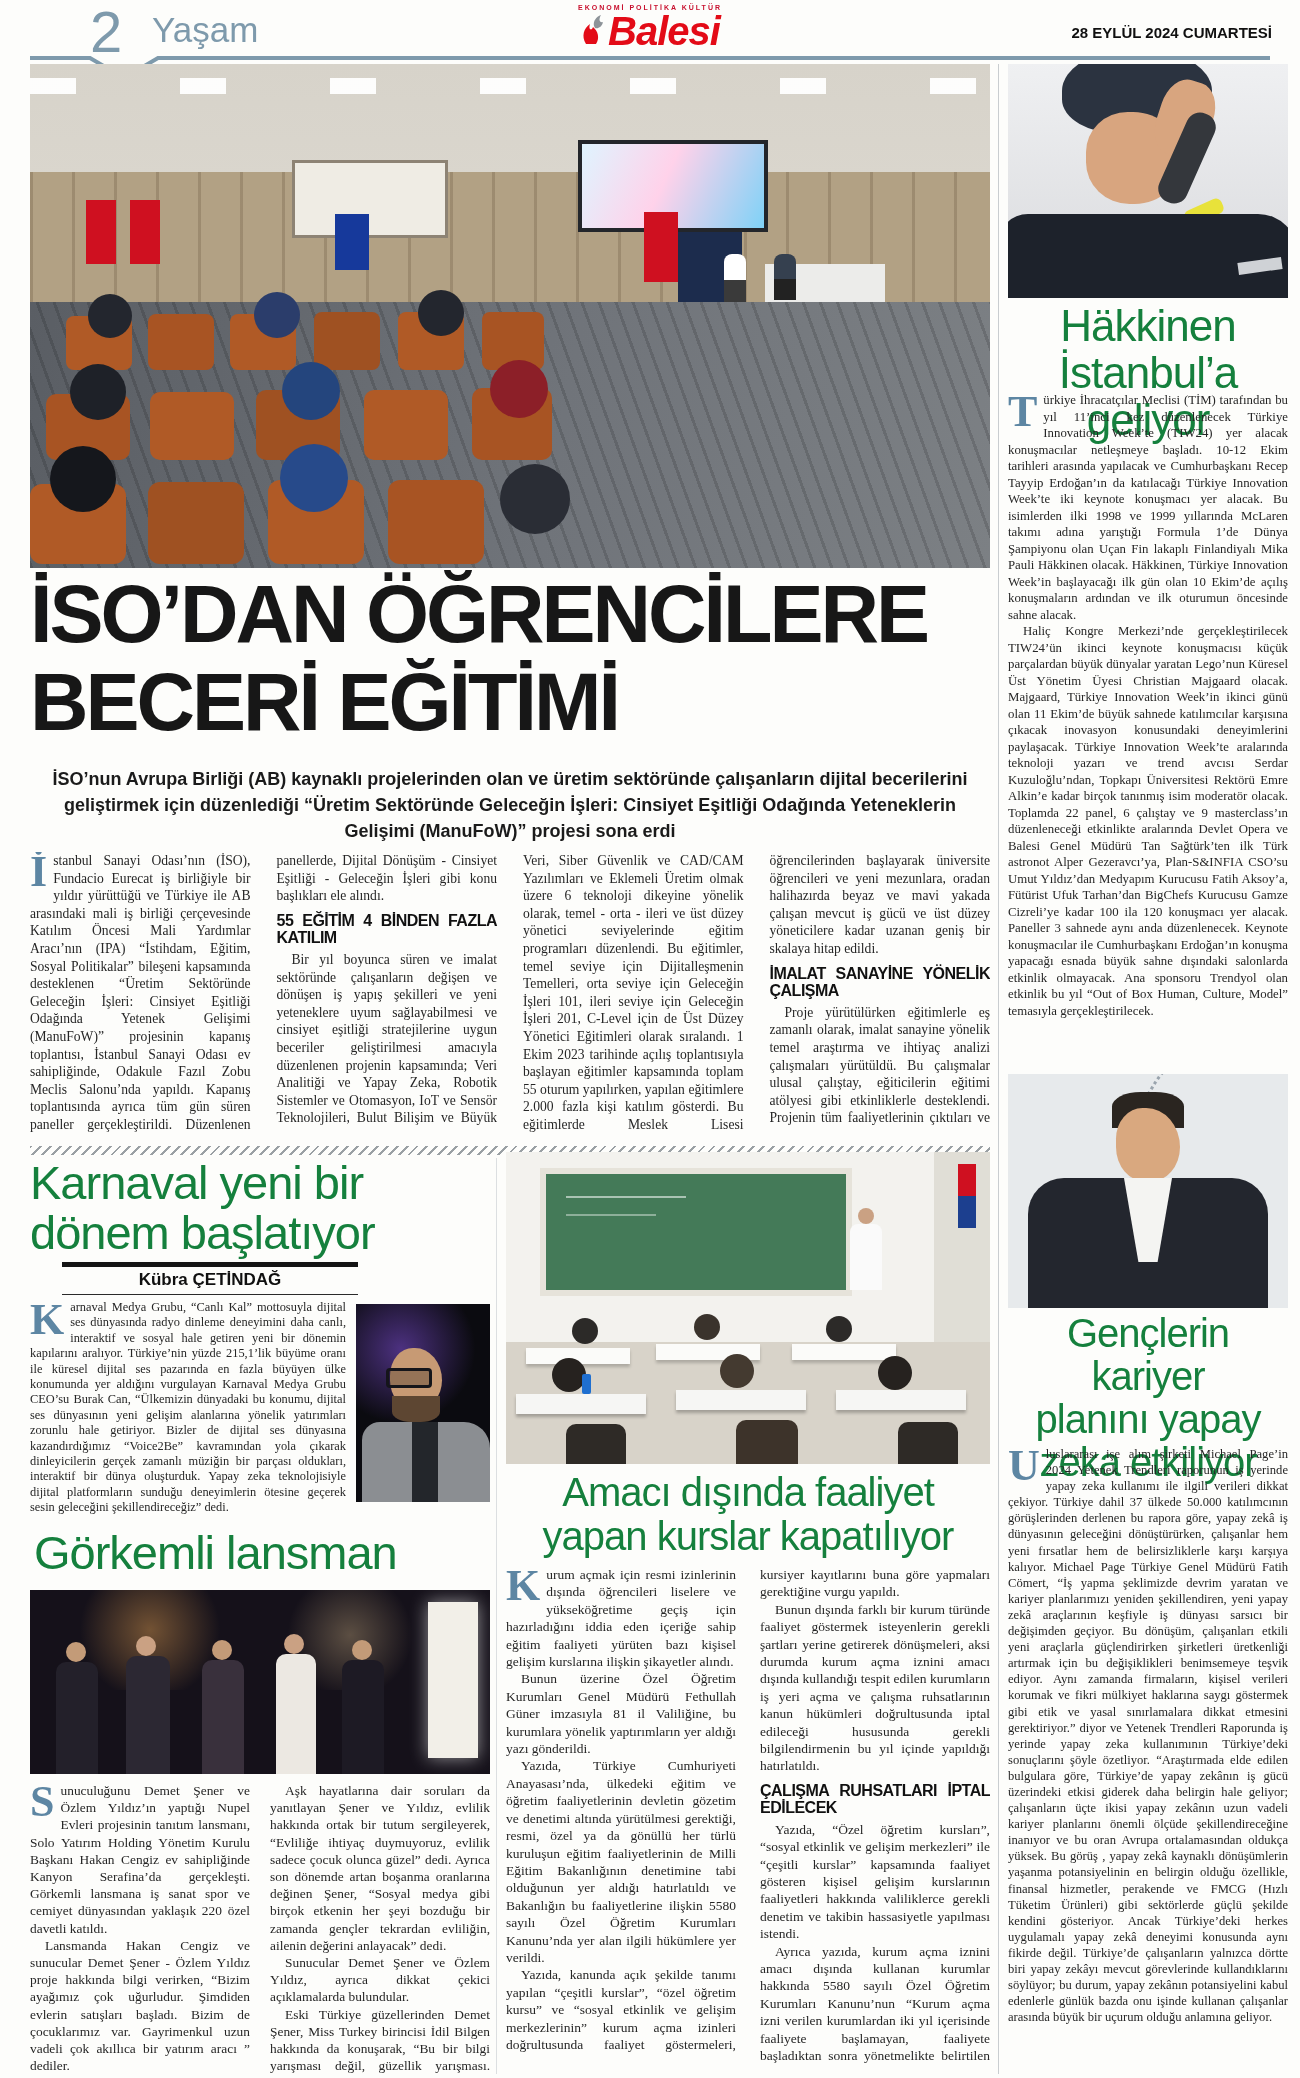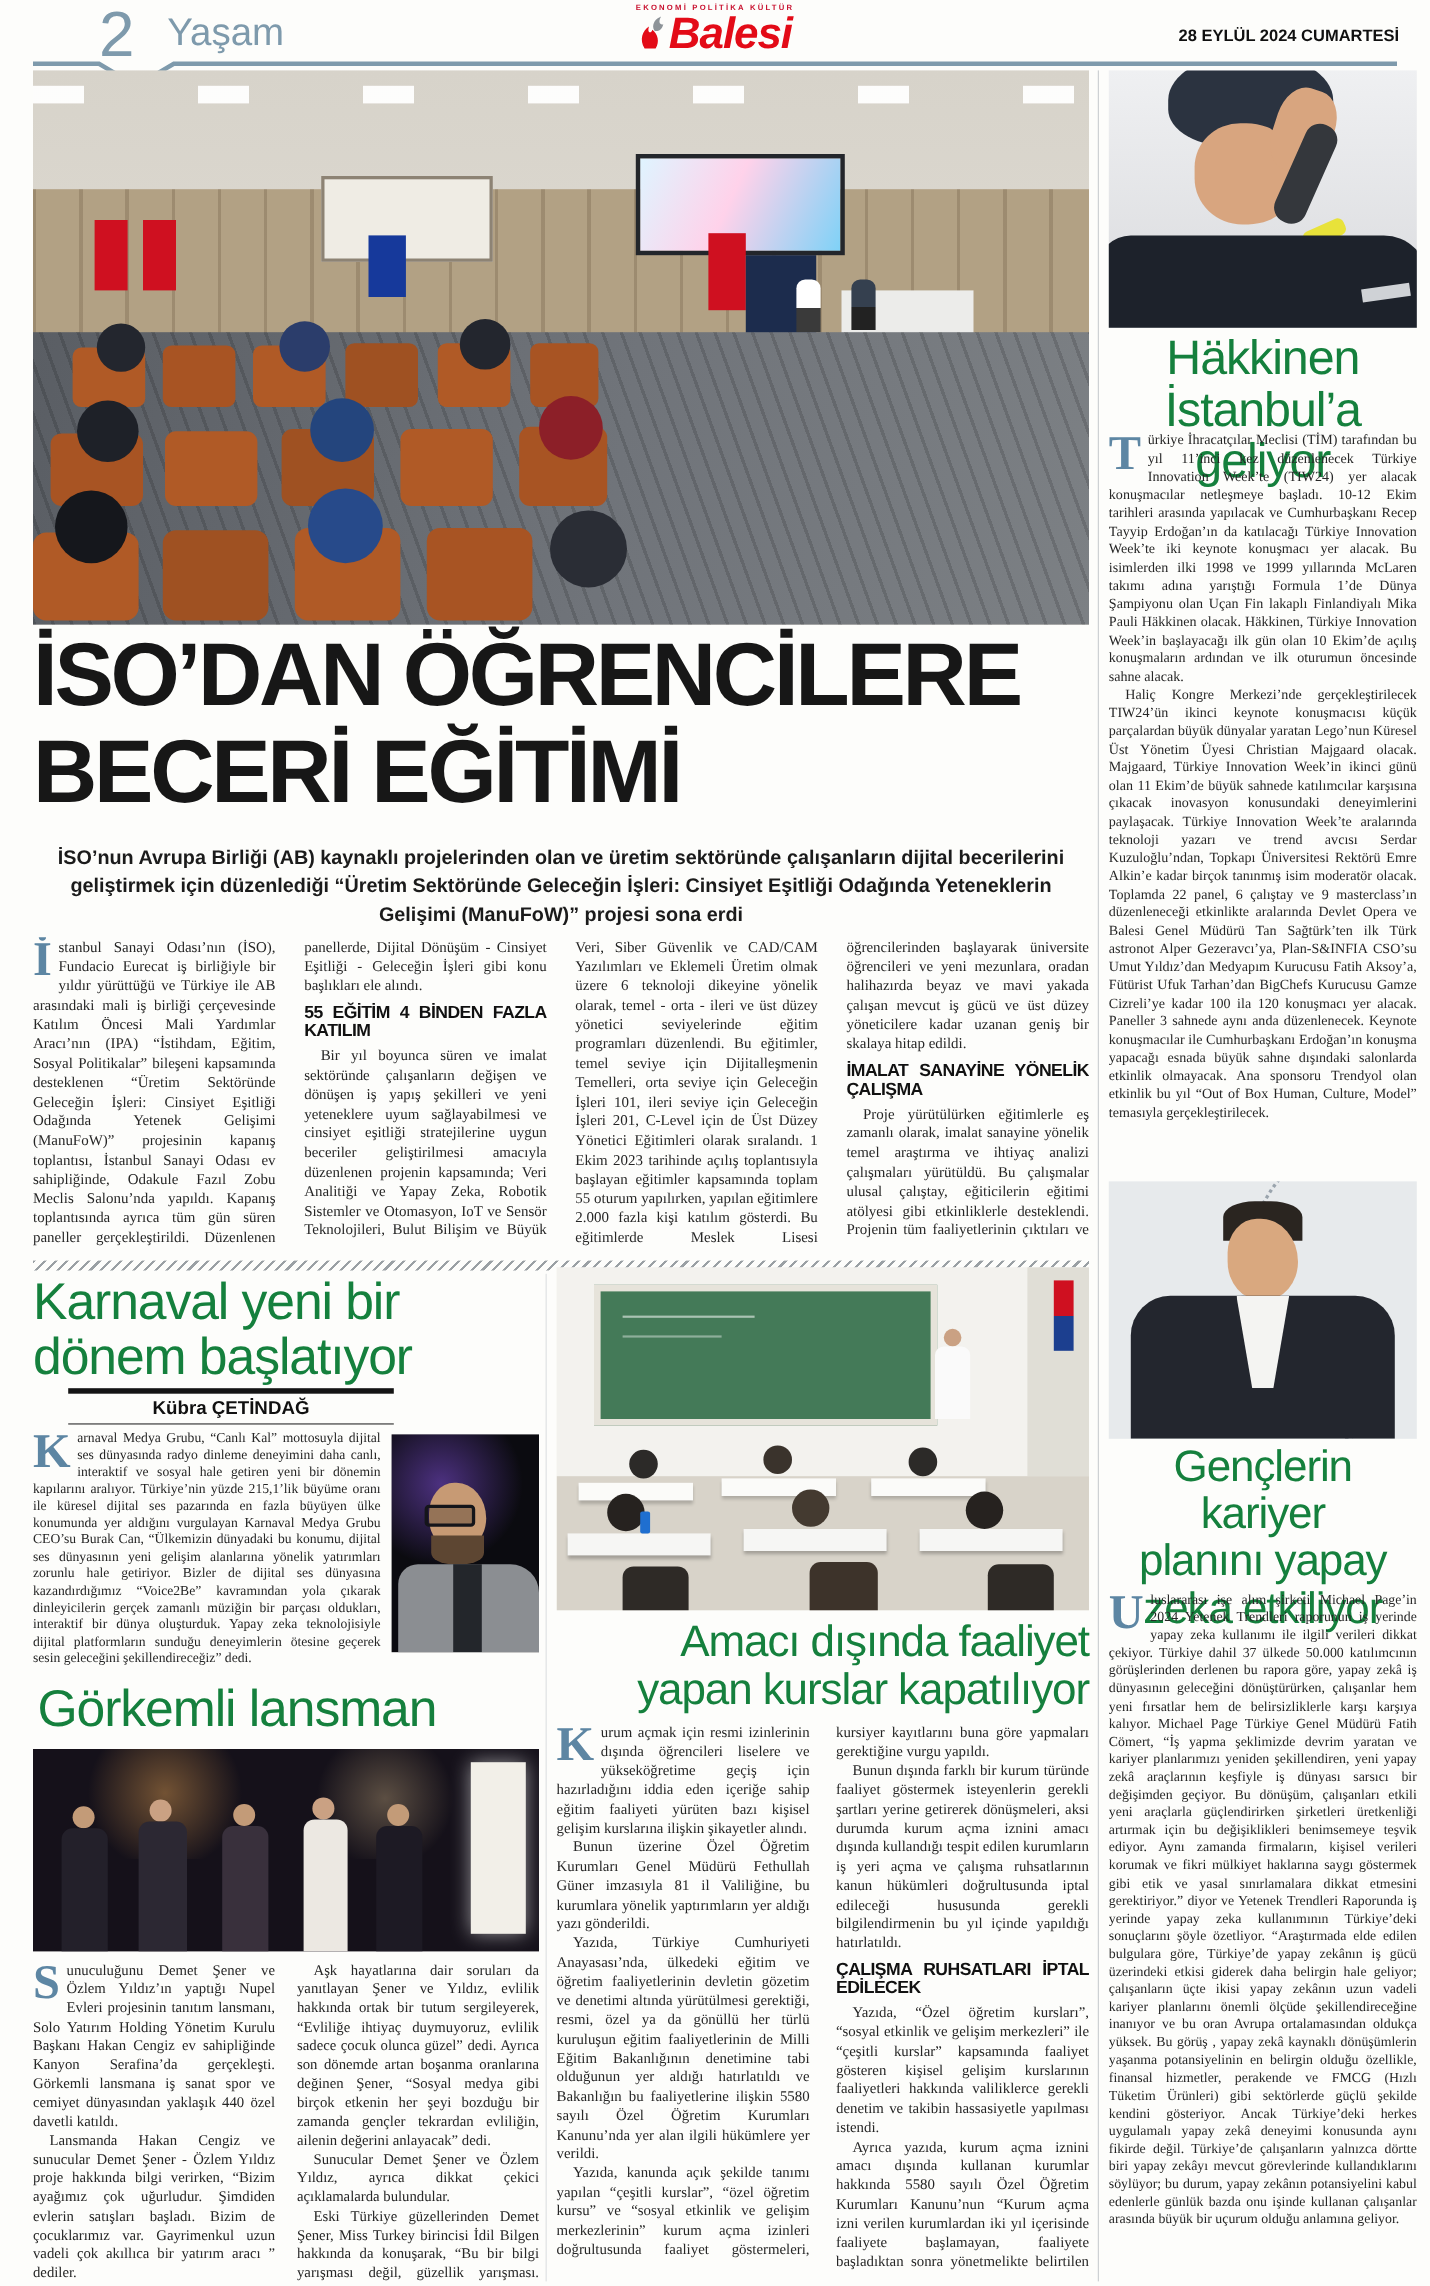--- a/index.html
+++ b/index.html
@@ -158,21 +158,21 @@
     <div style="left:106px;top:46px;width:20px;height:20px;background:#caa183;border-radius:50%;"></div>
     <div style="left:96px;top:66px;width:44px;height:118px;background:#2c2833;border-radius:10px 10px 0 0;"></div>
     <div style="left:182px;top:50px;width:20px;height:20px;background:#c39b78;border-radius:50%;"></div>
     <div style="left:172px;top:70px;width:42px;height:114px;background:#39303c;border-radius:10px 10px 0 0;"></div>
     <div style="left:254px;top:44px;width:20px;height:20px;background:#caa183;border-radius:50%;"></div>
     <div style="left:246px;top:64px;width:40px;height:120px;background:#ece8e2;border-radius:10px 10px 0 0;"></div>
     <div style="left:322px;top:50px;width:20px;height:20px;background:#c39b78;border-radius:50%;"></div>
     <div style="left:312px;top:70px;width:42px;height:114px;background:#1d1a24;border-radius:10px 10px 0 0;"></div>
   </div>
   <div class="abs body-txt" style="left:30px;top:1782px;width:460px;height:294px;column-count:2;column-gap:20px;column-fill:auto;font-size:13.4px;line-height:17.2px;">
-    <p><span class="dc">S</span><span>unuculuğunu Demet Şener ve Özlem Yıldız’ın yaptığı Nupel Evleri projesinin tanıtım lansmanı, Solo Yatırım Holding Yönetim Kurulu Başkanı Hakan Cengiz ev sahipliğinde Kanyon Serafina’da gerçekleşti. Görkemli lansmana iş sanat spor ve cemiyet dünyasından yaklaşık 440 özel davetli katıldı.</span></p>
+    <p><span class="dc">S</span><span>unuculuğunu Demet Şener ve Özlem Yıldız’ın yaptığı Nupel Evleri projesinin tanıtım lansmanı, Solo Yatırım Holding Yönetim Kurulu Başkanı Hakan Cengiz ev sahipliğinde Kanyon Serafina’da gerçekleşti. Görkemli lansmana iş sanat spor ve cemiyet dünyasından yaklaşık 220 özel davetli katıldı.</span></p>
     <p class="ind">Lansmanda Hakan Cengiz ve sunucular Demet Şener - Özlem Yıldız proje hakkında bilgi verirken, “Bizim ayağımız çok uğurludur. Şimdiden evlerin satışları başladı. Bizim de çocuklarımız var. Gayrimenkul uzun vadeli çok akıllıca bir yatırım aracı ” dediler.</p>
     <p class="ind">Aşk hayatlarına dair soruları da yanıtlayan Şener ve Yıldız, evlilik hakkında ortak bir tutum sergileyerek, “Evliliğe ihtiyaç duymuyoruz, evlilik sadece çocuk olunca güzel” dedi. Ayrıca son dönemde artan boşanma oranlarına değinen Şener, “Sosyal medya gibi birçok etkenin her şeyi bozduğu bir zamanda gençler tekrardan evliliğin, ailenin değerini anlayacak” dedi.</p>
     <p class="ind">Sunucular Demet Şener ve Özlem Yıldız, ayrıca dikkat çekici açıklamalarda bulundular.</p>
     <p class="ind">Eski Türkiye güzellerinden Demet Şener, Miss Turkey birincisi İdil Bilgen hakkında da konuşarak, “Bu bir bilgi yarışması değil, güzellik yarışması. Güzel olmak zorunda” diyerek yarışmanın odak noktasına dikkat çekti.</p>
   </div>
 </section>
 
 <section>
   <div class="abs ph classroom" style="left:506px;top:1152px;width:484px;height:312px;">
     <div style="left:34px;top:16px;width:300px;height:116px;background:#447a58;border:6px solid #e6e3da;"></div>
@@ -193,21 +193,21 @@
     <div style="left:170px;top:238px;width:130px;height:20px;background:#f6f6f4;box-shadow:0 3px 3px rgba(0,0,0,.25);"></div>
     <div style="left:330px;top:238px;width:130px;height:20px;background:#f6f6f4;box-shadow:0 3px 3px rgba(0,0,0,.25);"></div>
     <div style="left:46px;top:206px;width:34px;height:34px;background:#26221f;border-radius:50%;"></div>
     <div style="left:214px;top:202px;width:34px;height:34px;background:#443a30;border-radius:50%;"></div>
     <div style="left:372px;top:204px;width:34px;height:34px;background:#26221f;border-radius:50%;"></div>
     <div style="left:76px;top:222px;width:9px;height:20px;background:#1f6fd0;border-radius:2px;"></div>
     <div style="left:60px;top:272px;width:60px;height:40px;background:#2e2a26;border-radius:10px 10px 0 0;"></div>
     <div style="left:230px;top:268px;width:62px;height:44px;background:#3d332a;border-radius:10px 10px 0 0;"></div>
     <div style="left:392px;top:270px;width:60px;height:42px;background:#2e2a26;border-radius:10px 10px 0 0;"></div>
   </div>
-  <div class="abs soft-h" style="left:506px;top:1470px;width:484px;text-align:right;font-size:40px;line-height:44px;">
+  <div class="abs soft-h" style="left:506px;top:1470px;width:484px;text-align:center;font-size:40px;line-height:44px;">
     <div>Amacı dışında faaliyet</div>
     <div>yapan kurslar kapatılıyor</div>
   </div>
   <div class="abs body-txt" style="left:506px;top:1566px;width:484px;height:510px;column-count:2;column-gap:24px;column-fill:auto;font-size:13.5px;line-height:17.4px;">
     <p><span class="dc">K</span><span>urum açmak için resmi izinlerinin dışında öğrencileri liselere ve yükseköğretime geçiş için hazırladığını iddia eden içeriğe sahip eğitim faaliyeti yürüten bazı kişisel gelişim kurslarına ilişkin şikayetler alındı.</span></p>
     <p class="ind">Bunun üzerine Özel Öğretim Kurumları Genel Müdürü Fethullah Güner imzasıyla 81 il Valiliğine, bu kurumlara yönelik yaptırımların yer aldığı yazı gönderildi.</p>
     <p class="ind">Yazıda, Türkiye Cumhuriyeti Anayasası’nda, ülkedeki eğitim ve öğretim faaliyetlerinin devletin gözetim ve denetimi altında yürütülmesi gerektiği, resmi, özel ya da gönüllü her türlü kuruluşun eğitim faaliyetlerinin de Milli Eğitim Bakanlığının denetimine tabi olduğunun yer aldığı hatırlatıldı ve Bakanlığın bu faaliyetlerine ilişkin 5580 sayılı Özel Öğretim Kurumları Kanunu’nda yer alan ilgili hükümlere yer verildi.</p>
     <p class="ind">Yazıda, kanunda açık şekilde tanımı yapılan “çeşitli kurslar”, “özel öğretim kursu” ve “sosyal etkinlik ve gelişim merkezlerinin” kurum açma izinleri doğrultusunda faaliyet göstermeleri, kursiyer kayıtlarını buna göre yapmaları gerektiğine vurgu yapıldı.</p>
     <p class="ind">Bunun dışında farklı bir kurum türünde faaliyet göstermek isteyenlerin gerekli şartları yerine getirerek dönüşmeleri, aksi durumda kurum açma iznini amacı dışında kullandığı tespit edilen kurumların iş yeri açma ve çalışma ruhsatlarının kanun hükümleri doğrultusunda iptal edileceği hususunda gerekli bilgilendirmenin bu yıl içinde yapıldığı hatırlatıldı.</p>
     <h4 class="crosshead">ÇALIŞMA RUHSATLARI İPTAL EDİLECEK</h4>

